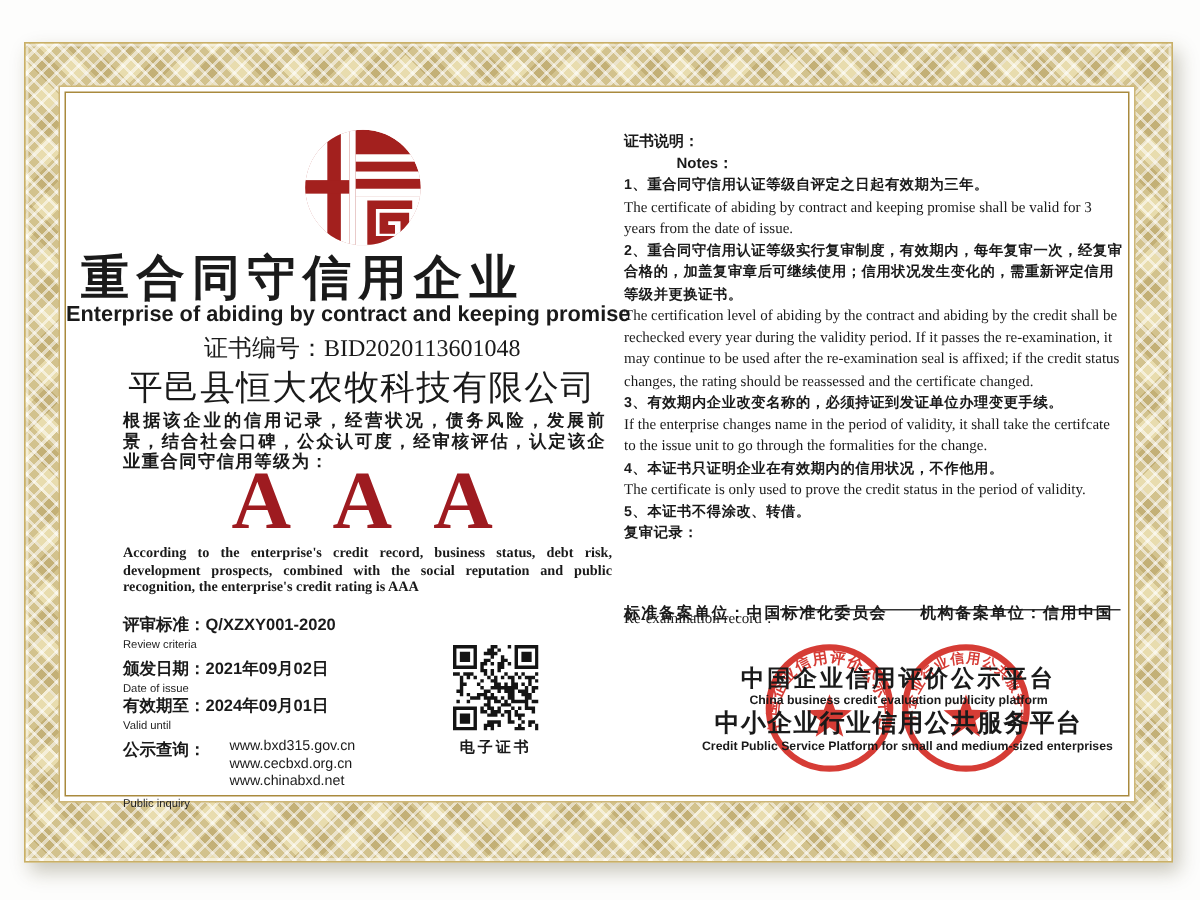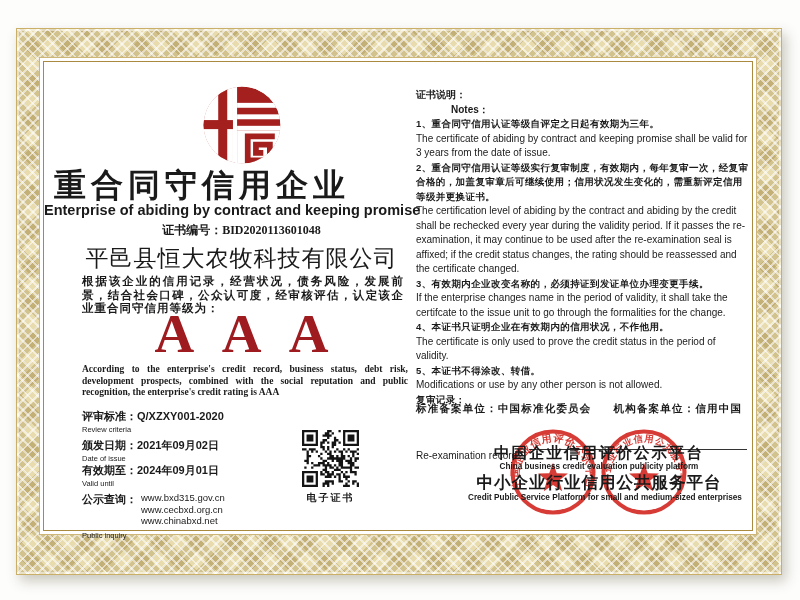--- a/index.html
+++ b/index.html
@@ -23,46 +23,46 @@
     box-shadow: 0 0 0 3px #ffffff, 0 0 0 4px #cdb677;}
 
   .abs{position:absolute;}
 
   
   .logo{left:157px;top:22px;width:82px;height:82px;}
   .title{left:10px;top:102px;width:375px;text-align:left;font-size:32px;font-weight:bold;
          letter-spacing:5px;white-space:nowrap;}
   .subtitle{left:0;top:140px;width:395px;font-size:14.5px;font-weight:bold;}
   .certno{left:0;top:160px;width:395px;text-align:center;font-family:"Liberation Serif",serif;
-          font-size:12px;font-weight:bold;}
+          font-size:16px;font-weight:normal;}
   .company{left:0;top:181px;width:395px;text-align:center;font-size:23px;font-weight:normal;letter-spacing:1px;}
   .stmt-cn{left:38px;top:213px;width:322px;font-size:11.5px;font-weight:bold;line-height:13.5px;
            text-align:justify;letter-spacing:1px;}
   .rating{left:0;top:240px;width:395px;text-align:center;font-family:"Liberation Serif",serif;
           font-size:55px;font-weight:bold;letter-spacing:.5em;text-indent:.5em;}
   .stmt-en{left:38px;top:302px;width:326px;font-family:"Liberation Serif",serif;font-size:9.5px;
            font-weight:bold;line-height:11.5px;text-align:justify;}
   .drow{left:38px;width:220px;}
   .d1{top:347px;} .d2{top:376px;} .d3{top:401px;}
   .dmain{font-size:11px;font-weight:bold;white-space:nowrap;}
   .dsub{font-size:7.5px;color:#222;margin-top:1px;}
   .inq{left:38px;top:430px;width:220px;display:flex;}
   .inq .lbl{font-size:11px;font-weight:bold;white-space:nowrap;}
-  .inq .urls{font-size:9.5px;line-height:11.5px;margin-left:4px;}
+  .inq .urls{font-size:9.5px;line-height:11.5px;margin-left:16px;}
   .inq-sub{left:38px;top:469px;font-size:7.5px;color:#222;}
   .qr{left:258px;top:368px;width:57px;height:57px;}
   .qr svg{width:100%;height:100%;display:block;}
   .qr-label{left:240px;top:429px;width:93px;text-align:center;font-size:10px;font-weight:bold;letter-spacing:2px;}
 
   
   .notes{left:372px;top:26px;width:333px;font-size:10px;line-height:14.5px;}
   .notes .h-cn{font-weight:bold;font-size:10px;}
   .notes .h-en{font-weight:bold;padding-left:35px;}
   .n-cn{font-weight:bold;font-size:9.5px;letter-spacing:.4px;}
-  .n-en{font-size:10px;}
+  .n-en{font-size:10px;font-family:Liberation Serif, serif;}
   .reexam-en{display:flex;align-items:flex-start;margin-top:42px;}
   .reexam-en .uline{flex:1;border-bottom:1px solid #333;margin:0 2px 3px 2px;}
   .filing{left:372px;top:340px;width:333px;display:flex;gap:22px;font-size:10.5px;font-weight:bold;
           letter-spacing:1.2px;white-space:nowrap;}
   .stamp-block{left:424px;top:382px;width:262px;text-align:center;z-index:3;}
   .p-cn1{font-size:15.5px;font-weight:bold;letter-spacing:2px;line-height:17px;white-space:nowrap;}
   .p-en1{font-size:8.2px;font-weight:bold;line-height:12px;white-space:nowrap;}
   .p-cn2{font-size:16.5px;font-weight:bold;letter-spacing:1px;line-height:19px;white-space:nowrap;}
   .p-en2{font-size:8.2px;font-weight:bold;line-height:12px;white-space:nowrap;text-align:right;}
   .seal{width:92px;height:92px;z-index:2;mix-blend-mode:multiply;opacity:.9;}
@@ -154,21 +154,20 @@
       <div>
         <div class="n-cn">3、有效期内企业改变名称的，必须持证到发证单位办理变更手续。</div>
         <div class="n-en">If the enterprise changes name in the period of validity, it shall take the certifcate to the issue unit to go through the formalities for the change.</div>
       </div>
       <div>
         <div class="n-cn">4、本证书只证明企业在有效期内的信用状况，不作他用。</div>
         <div class="n-en">The certificate is only used to prove the credit status in the period of validity.</div>
       </div>
       <div>
         <div class="n-cn">5、本证书不得涂改、转借。</div>
-        <div class="n-en">Modifications or use by any other person is not allowed.</div>
       </div>
       <div class="n-cn">复审记录：</div>
       <div class="n-en reexam-en">
         <span>Re-examination record：</span>
         <span class="uline"></span>
       </div>
     </div>
 
     <div class="abs filing">
       <span>标准备案单位：中国标准化委员会</span>

